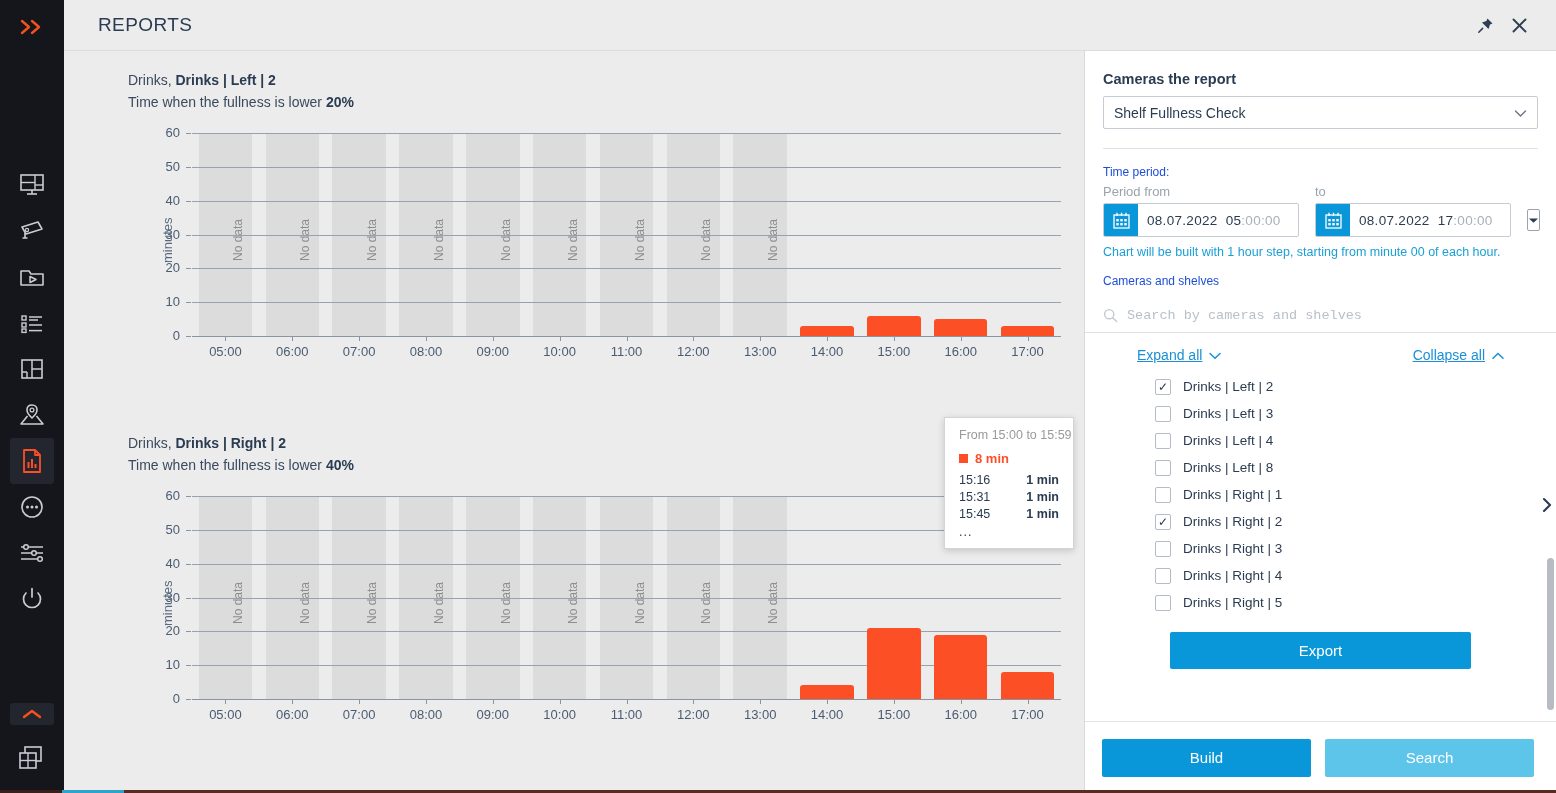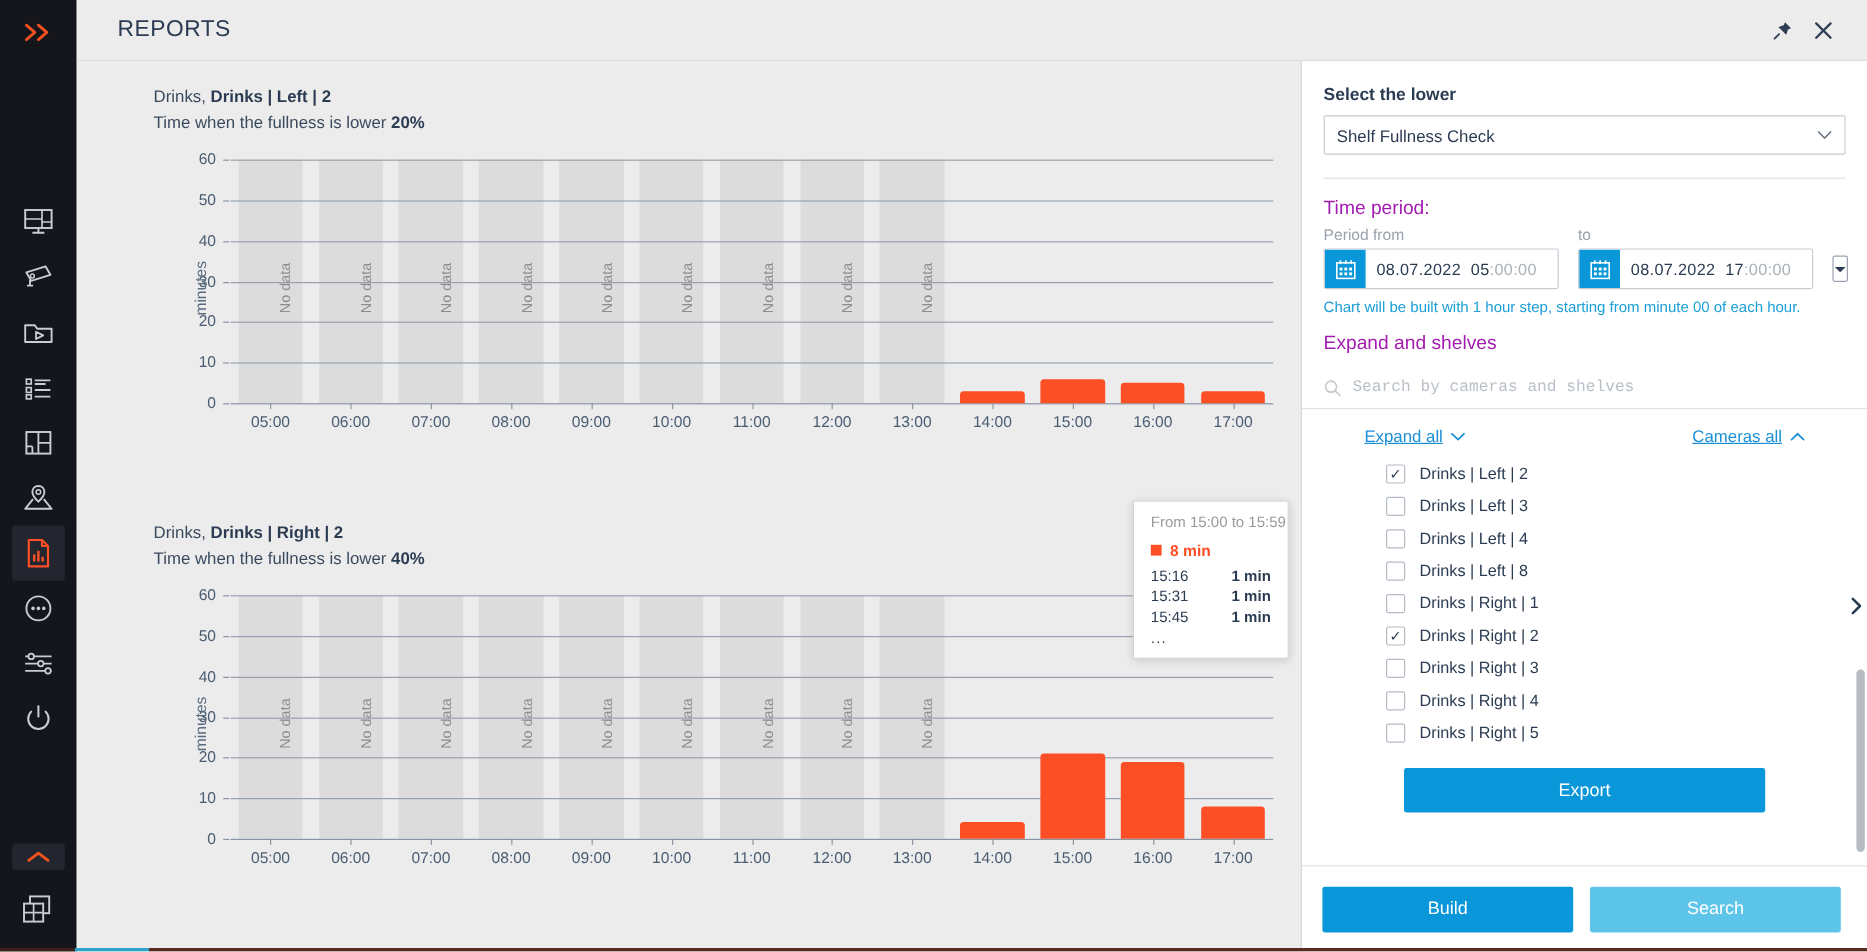--- a/index.html
+++ b/index.html
@@ -105,21 +105,21 @@
   .p-section { padding: 20px 0 0 0; }
   .p-label { font-size:14.5px; font-weight:700; color:#2b3c52; margin-bottom:9px; }
   .select {
     height:33px; border:1px solid #c6ccd3; border-radius:2px; background:#fff;
     display:flex; align-items:center; padding: 0 10px; cursor:pointer;
   }
   .select .val { flex:1; font-size:14px; color:#2b3c52; }
   .select .chev { color:#6b7785; }
   .hr { height:1px; background:#e2e2e2; margin: 19px 0 0 0; }
 
-  .p-h2 { font-size:16px; color:#a21caf; margin: 16px 0 5px 0; }
+  .p-h2 { font-size:12px; color:#1d4ed8; margin: 16px 0 5px 0; }
   .dt-row { display:flex; align-items:flex-end; gap:16px; }
   .dt-col { }
   .dt-cap { font-size:13px; color:#9aa3ad; margin-bottom:4px; }
   .dt-field {
     width:196px; height:34px; border:1px solid #c6ccd3; border-radius:2px;
     display:flex; align-items:center; background:#fff; overflow:hidden; cursor:text;
   }
   .dt-cal { width:34px; height:32px; background:#0a97d9; display:flex; align-items:center; justify-content:center; flex:0 0 34px; }
   .dt-val { font-size:13.5px; color:#2b3c52; padding-left:9px; letter-spacing:.3px; white-space:nowrap; }
   .dt-val .dim { color:#a8b0b9; }
@@ -483,21 +483,21 @@
               <span>15:45</span>
               <span class="v">1 min</span>
             </div>
           <div class="tt-more">...</div>
         </div>
       </div>
 
       <div class="panel">
         <div class="panel-inner">
           <div class="p-section">
-            <div class="p-label">Select the lower</div>
+            <div class="p-label">Cameras the report</div>
             <div class="select">
               <div class="val">Shelf Fullness Check</div>
               <div class="chev">
                 <svg width="13" height="9" viewBox="0 0 13 9">
                     <path d="M1.5 2 L6.5 7 L11.5 2" stroke="#6b7785" stroke-width="1.4" fill="none" stroke-linecap="round"></path>
                   </svg>
               </div>
             </div>
           </div>
           <div class="hr"></div>
@@ -547,21 +547,21 @@
               </div>
               <div class="dt-drop">
                 <svg width="11" height="7" viewBox="0 0 11 7">
                     <path d="M1 1.5 L5.5 5.8 L10 1.5 Z" fill="#2b3c52"></path>
                   </svg>
               </div>
             </div>
             <div class="hint">Chart will be built with 1 hour step, starting from minute 00 of each hour.</div>
           </div>
 
-          <div class="p-h2" style="margin-top:14px;">Expand and shelves</div>
+          <div class="p-h2" style="margin-top:14px;">Cameras and shelves</div>
 
           <div class="search-row">
             <span class="si">
               <svg width="15" height="15" viewBox="0 0 15 15">
                   <circle cx="6.2" cy="6.2" r="4.6" stroke="#c3c9cf" stroke-width="1.4" fill="none"></circle>
                   <line x1="9.7" y1="9.7" x2="13.6" y2="13.6" stroke="#c3c9cf" stroke-width="1.4" stroke-linecap="round"></line>
                 </svg>
             </span>
             <input type="text" value="" placeholder="Search by cameras and shelves" style="">
           </div>
@@ -569,21 +569,21 @@
         <div class="panel-div"></div>
 
         <div class="exp-row">
           <div class="link">
             <span>Expand all</span>
             <span><svg width="12" height="8" viewBox="0 0 12 8">
                   <path d="M1 1.5 L6 6.3 L11 1.5" stroke="#1a8fd6" stroke-width="1.5" fill="none" stroke-linecap="round"></path>
                 </svg></span>
           </div>
           <div class="link">
-            <span>Cameras all</span>
+            <span>Collapse all</span>
             <span><svg width="12" height="8" viewBox="0 0 12 8">
                   <path d="M1 6.3 L6 1.5 L11 6.3" stroke="#1a8fd6" stroke-width="1.5" fill="none" stroke-linecap="round"></path>
                 </svg></span>
           </div>
         </div>
 
         <div class="tree" id="tree">
             <div class="tree-item">
               <div class="cbx">
                 <span>✓</span>

